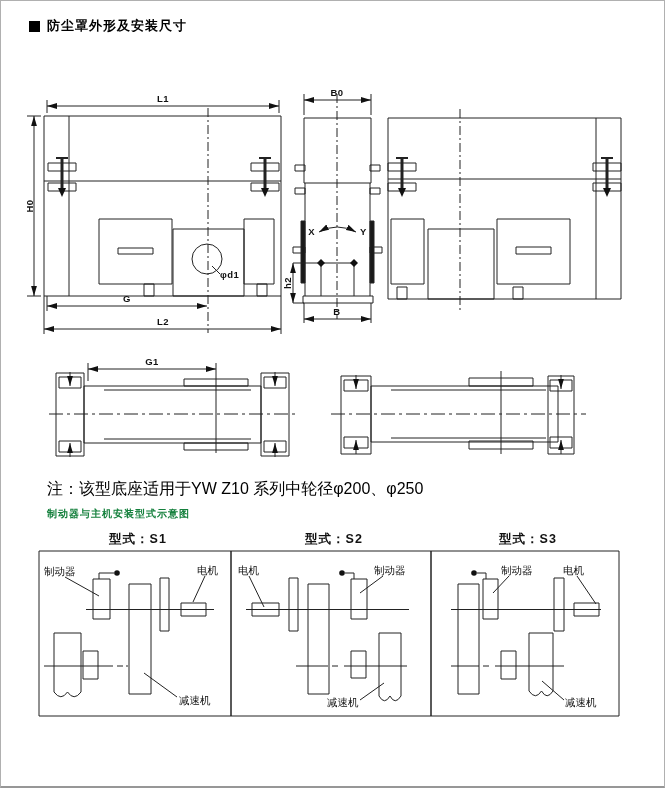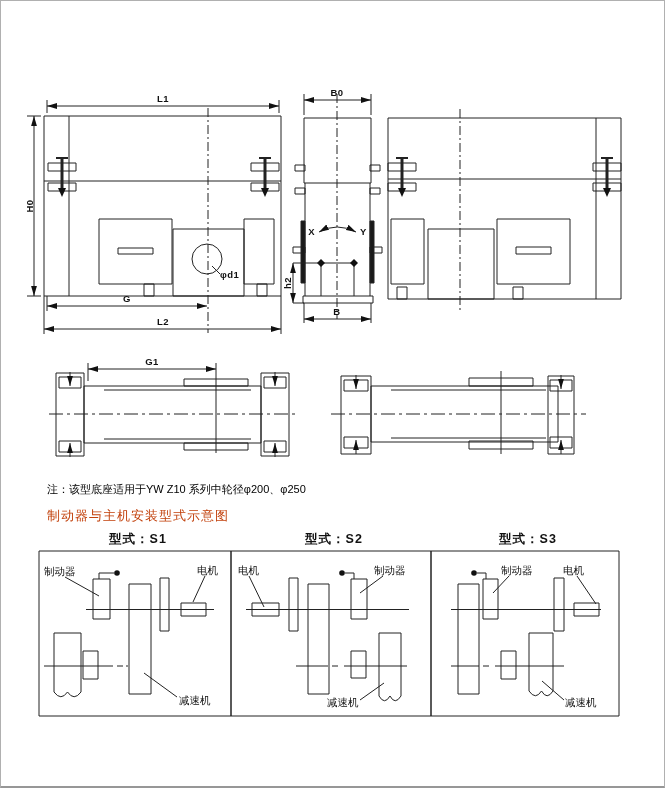--- a/index.html
+++ b/index.html
@@ -13,36 +13,40 @@
     position:absolute;left:28px;top:16px;display:flex;align-items:center;gap:7px;
     font-size:13px;font-weight:bold;letter-spacing:1px;color:#000;
   }
   .sq{width:11px;height:11px;background:#000;display:inline-block;}
   svg{position:absolute;left:0;overflow:visible;}
   svg text{font-family:"Liberation Sans","DejaVu Sans",sans-serif;fill:#111;}
   .dim{font-size:9.5px;font-weight:bold;letter-spacing:.5px;}
   .cnl{font-size:10.5px;}
   .ptitle{font-size:12.5px;font-weight:bold;letter-spacing:1px;}
   .note{
-    position:absolute;font-size:11px;color:#000;line-height:14.5px;white-space:nowrap;
+    position:absolute;font-size:16px;color:#000;line-height:14.5px;white-space:nowrap;
   }
   #note-left{left:46px;top:481px;}
   #note-right{left:333px;top:479px;}
   #note-right .ind{padding-left:35px;}
   .heading{
-    position:absolute;left:46px;top:506px;font-size:13px;font-weight:normal;
-    letter-spacing:1px;color:#c2410c;
+    position:absolute;left:46px;top:506px;font-size:10px;font-weight:bold;
+    letter-spacing:1px;color:#15803d;
   }
   line,rect,path,circle,polyline{vector-effect:non-scaling-stroke;}
 </style>
 </head>
 <body>
 
 <div id="page">
 
+  <div class="doc-title">
+    <span class="sq"></span>
+    <span>防尘罩外形及安装尺寸</span>
+  </div>
 
   <svg style="top:80px" width="663" height="262" viewBox="0 0 663 262">
     <defs>
       <marker id="arr" viewBox="0 0 10 7" refX="10" refY="3.5" markerWidth="10" markerHeight="7" orient="auto-start-reverse">
           <path d="M0,0.6 L10,3.5 L0,6.4 Z" fill="#111" stroke="none"></path>
         </marker>
     </defs>
     <g stroke="#222" stroke-width="1" fill="none">
 
       <g>

